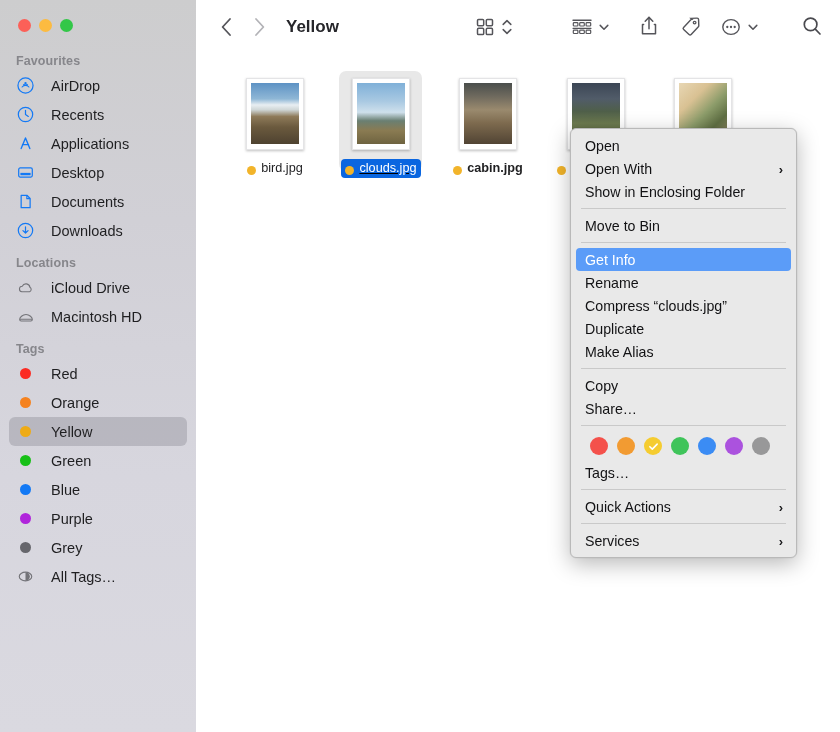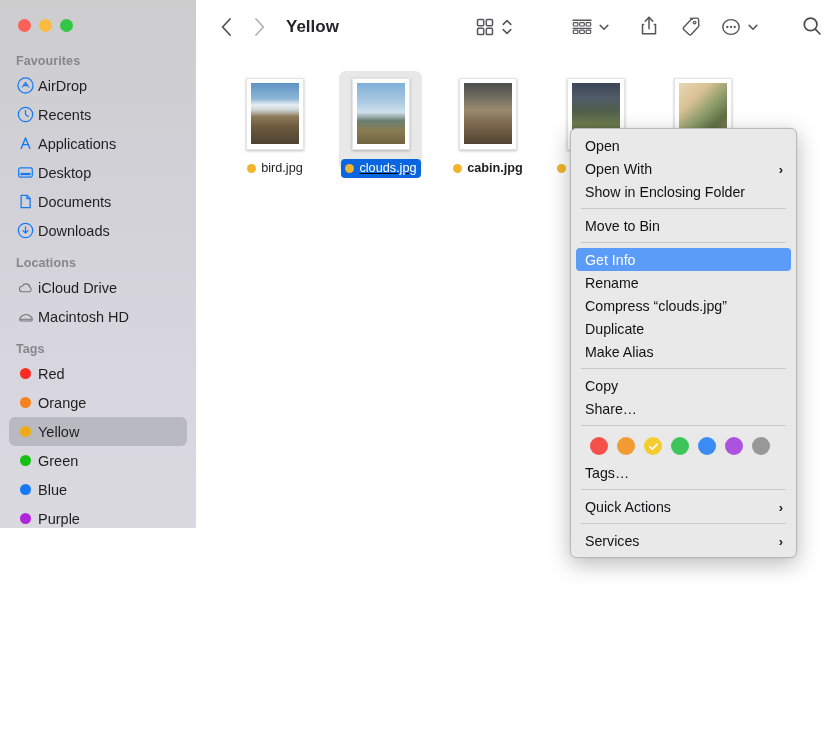--- a/index.html
+++ b/index.html
@@ -11,21 +11,21 @@
   }
   #window {
     position: relative;
     width: 840px; height: 732px;
     display: flex;
   }
 
   
   #sidebar {
     position: relative;
-    width: 196px; height: 528px;
+    width: 196px; height: 732px;
     background: linear-gradient(to bottom, #cdcdce 0%, #d1d0d6 30%, #d7d6de 65%, #dad9e0 100%);
     flex: 0 0 196px;
     overflow: hidden;
   }
   .traffic-lights {
     position: absolute; top: 19px; left: 18px;
     display: flex; gap: 8px;
   }
   .tl { width: 13px; height: 13px; border-radius: 50%; }
   .tl.red    { background: #fc6058; }
@@ -33,21 +33,21 @@
   .tl.green  { background: #33c748; }
 
   #sidebar-scroll { position: absolute; top: 52px; left: 0; right: 0; bottom: 0; }
   .section-header {
     font-size: 12.5px; font-weight: bold; color: #86868b;
     padding: 2px 0 3px 16px; letter-spacing: .1px;
   }
   .sb-row {
     display: flex; align-items: center;
     height: 29px; margin: 0 9px; padding-left: 7px;
-    border-radius: 6px; gap: 3px;
+    border-radius: 6px; gap: 16px;
   }
   .sb-row.selected { background: rgba(130,130,138,0.35); }
   .sb-label { font-size: 14.5px; color: #1f1f21; white-space: nowrap; }
   .sb-icon { width: 19px; height: 19px; display: flex; align-items: center; justify-content: center; flex: 0 0 19px; }
   .sb-icon svg { display: block; }
   .dot { width: 11px; height: 11px; border-radius: 50%; }
   .spacer-sm { height: 9px; }
 
   
   #main { position: relative; flex: 1; height: 732px; background: #ffffff; }
@@ -84,21 +84,21 @@
     width: 58px; height: 72px;
     background: #ffffff;
     border: 1px solid #e4e4e6;
     box-shadow: 0 1px 2.5px rgba(0,0,0,0.25);
     padding: 4px 4px 5px 4px;
     display: flex; align-items: center; justify-content: center;
   }
   .thumb { width: 100%; height: 100%; background-size: cover; }
   .file-name-row {
     margin-top: 9px;
-    display: flex; align-items: flex-start; gap: 5px;
+    display: flex; align-items: center; gap: 5px;
     max-width: 104px;
     padding: 1px 4px 2px 4px;
     border-radius: 4px;
   }
   .file-name-row.selected { background: #0a66e0; text-decoration: underline; }
   .file-name {
     font-size: 12.7px; color: #1f1f21; line-height: 16px;
     text-align: center; word-break: break-word;
   }
   .file-name-row.selected .file-name { color: #ffffff; }

